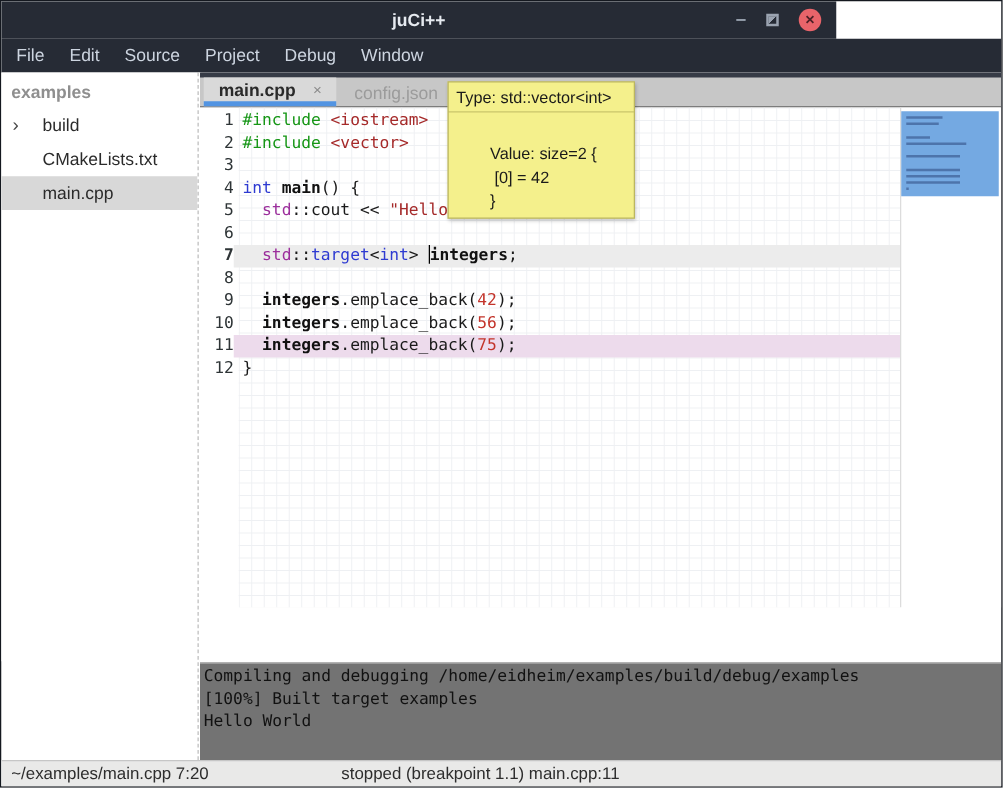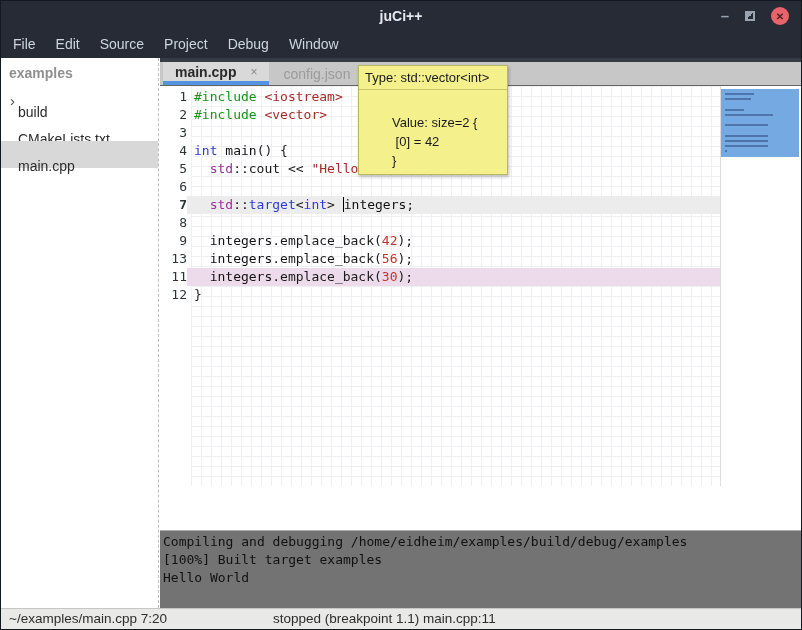--- a/index.html
+++ b/index.html
@@ -3,21 +3,21 @@
 <meta charset="utf-8">
 <style>
   * { margin:0; padding:0; box-sizing:border-box; }
   body { background:#555; font-family:"Liberation Sans", sans-serif; }
   .win {
     position:relative; width:802px; height:630px;
     border:1px solid #14181f; background:#ffffff; overflow:hidden;
   }
   
   .titlebar {
-    position:absolute; left:0; top:0; width:800px; height:30px;
+    position:absolute; left:0; top:0; width:668px; height:30px;
     background:var(--titlebar-bg); display:flex; align-items:center; justify-content:center;
   }
   .title { color:#e6eaf0; font-size:14px; font-weight:bold; }
   .winbtns { position:absolute; right:12px; top:0; height:30px; display:flex; align-items:center; gap:16px; }
   .btn-min { color:#9aa3b0; font-size:15px; font-weight:bold; line-height:10px; cursor:default; }
   .btn-restore { width:10px; height:10px; border:2px solid #9aa3b0; background:linear-gradient(135deg,#9aa3b0 50%,transparent 50%); }
   .btn-close {
     width:18px; height:18px; border-radius:50%; background:var(--close-bg);
     display:flex; align-items:center; justify-content:center;
     color:#4d2026; font-size:10px; font-weight:bold;
@@ -26,21 +26,21 @@
   .menubar {
     position:absolute; left:0; top:30px; width:800px; height:27px;
     background:var(--titlebar-bg); display:flex; align-items:flex-start; padding-left:2px;
   }
   .menu-item { color:#cdd5e0; font-size:14px; padding:0 10px; height:27px; line-height:27px; }
   
   .sidebar { position:absolute; left:0; top:57px; width:157px; height:471px; background:#fff; }
   .sidebar-header { color:#8f8f8f; font-weight:bold; font-size:14px; padding:7px 0 6px 8px; }
   .tree-item { position:relative; height:27px; line-height:27px; font-size:14px; color:#2b2b2b; }
   .tree-item.selected { background:#d8d8d8; }
-  .tree-label { position:absolute; left:17px;margin-top:12px; }
+  .tree-label { position:absolute; left:33px; }
   .expander { position:absolute; left:9px; top:0; color:#4a4a4a; font-size:15px; }
   .vsep {
     position:absolute; left:157px; top:57px; width:3px; height:550px; background:#fff;
     border-left:1px dashed #bdbdbd;
   }
   
   .tabbar {
     position:absolute; left:159px; top:57px; width:641px; height:28px;
     background:#c7c7c7; border-top:4px solid #363b46; border-bottom:1px solid #646464;
     display:flex; align-items:stretch; padding-left:3px;
@@ -65,21 +65,21 @@
   .gutter-num { width:27px; text-align:right; color:#2e3436; flex:none; }
   .gutter-num.bold { font-weight:bold; }
   .code-text { flex:1; padding-left:7px; white-space:pre; color:var(--syn-pl); }
   .code-row.hl-current .code-text { background:var(--current-line); }
   .code-row.hl-debug .code-text { background:var(--debug-line); }
   .c-pre { color:var(--syn-pre); }
   .c-str { color:var(--syn-str); }
   .c-kw  { color:var(--syn-kw); }
   .c-ns  { color:var(--syn-ns); }
   .c-num { color:var(--syn-num); }
-  .c-var, .c-fn { color:#111; font-weight:normal; }
+  .c-var, .c-fn { color:#111; font-weight:bold; }
   .caret { display:inline-block; width:0; height:15px; border-left:1.5px solid #000; vertical-align:middle; margin-top:-2px; }
   
   .minimap { position:absolute; left:560px; top:0; width:81px; height:400px; background:#fff; border-left:1px solid #dcdcdc; }
   .minimap-viewport { position:absolute; left:0; top:3px; width:78px; height:68px; background:var(--minimap-blue); }
   .mini-mark { position:absolute; left:4px; height:2px; background:rgba(30,50,105,0.45); }
   
   .tooltip {
     position:absolute; left:357px; top:64px; width:150px; z-index:50;
     background:var(--tooltip-bg); border:1px solid rgba(140,135,60,0.55);
     box-shadow:1px 2px 3px rgba(0,0,0,0.25);
@@ -191,26 +191,26 @@
         </div>
         <div class="code-row">
           <div class="gutter-num">8</div>
           <div class="code-text"></div>
         </div>
         <div class="code-row">
           <div class="gutter-num">9</div>
           <div class="code-text"><span class="c-pl">  </span><span class="c-var">integers</span><span class="c-pl">.emplace_back(</span><span class="c-num">42</span><span class="c-pl">);</span></div>
         </div>
         <div class="code-row">
-          <div class="gutter-num">13</div>
+          <div class="gutter-num">10</div>
           <div class="code-text"><span class="c-pl">  </span><span class="c-var">integers</span><span class="c-pl">.emplace_back(</span><span class="c-num">56</span><span class="c-pl">);</span></div>
         </div>
         <div class="code-row hl-debug">
           <div class="gutter-num">11</div>
-          <div class="code-text"><span class="c-pl">  </span><span class="c-var">integers</span><span class="c-pl">.emplace_back(</span><span class="c-num">30</span><span class="c-pl">);</span></div>
+          <div class="code-text"><span class="c-pl">  </span><span class="c-var">integers</span><span class="c-pl">.emplace_back(</span><span class="c-num">75</span><span class="c-pl">);</span></div>
         </div>
         <div class="code-row">
           <div class="gutter-num">12</div>
           <div class="code-text"><span class="c-pl">}</span></div>
         </div>
       </div>
     <div class="minimap">
       <div class="minimap-viewport" id="minimap">
           <div class="mini-mark" style="top: 4px; width: 29.45px;"></div>
           <div class="mini-mark" style="top: 9.2px; width: 26.35px;"></div>

